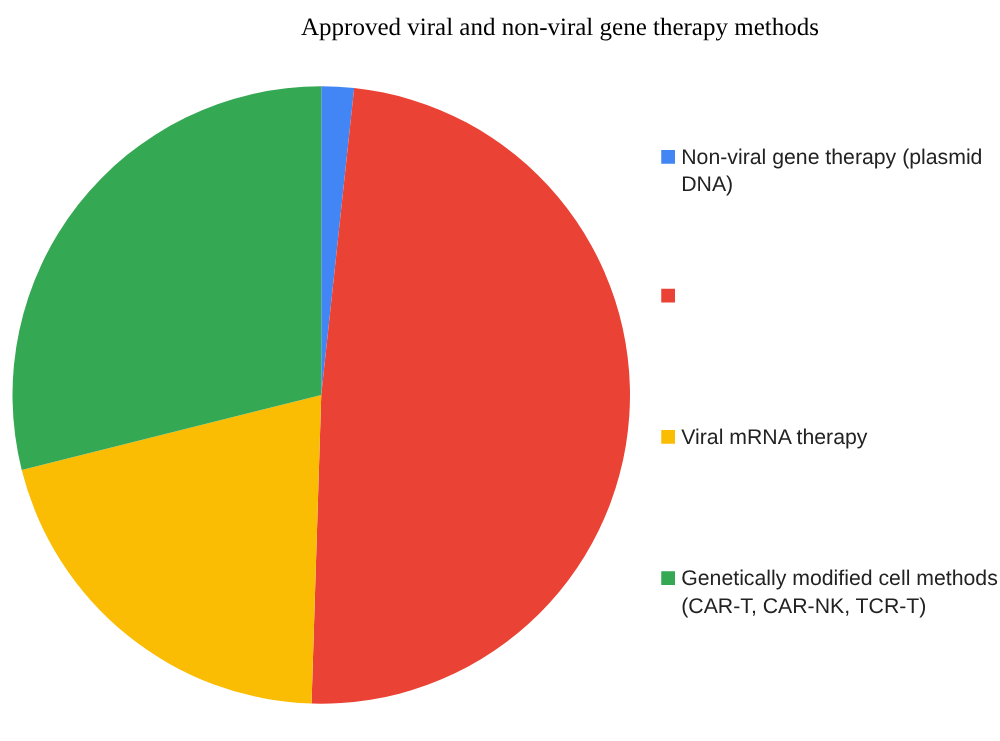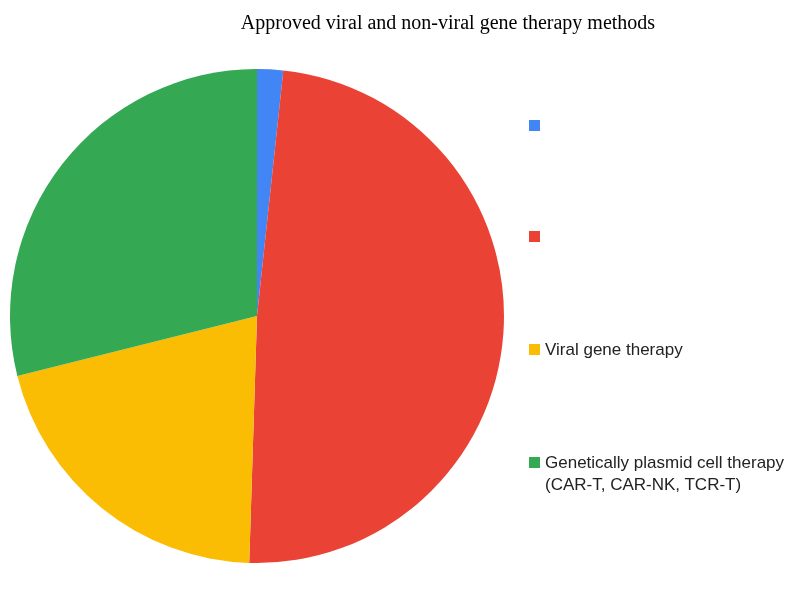--- a/index.html
+++ b/index.html
@@ -74,31 +74,33 @@
       <path d="M 257 316 L 257.00 69.00 A 247 247 0 0 1 283.33 70.41 Z" fill="#4285F4"></path>
       <path d="M 257 316 L 283.33 70.41 A 247 247 0 0 1 249.24 562.88 Z" fill="#EA4335"></path>
       <path d="M 257 316 L 249.24 562.88 A 247 247 0 0 1 17.38 375.92 Z" fill="#FBBC04"></path>
       <path d="M 257 316 L 17.38 375.92 A 247 247 0 0 1 257.00 69.00 Z" fill="#34A853"></path>
     </svg>
 
   <div class="legend">
 
     <div class="legend-item" style="top:115px">
       <span class="legend-marker" style="background: rgb(66, 133, 244);"></span>
+      <span class="legend-label">Non-viral gene therapy (plasmid
+DNA)</span>
     </div>
 
     <div class="legend-item" style="top:226px">
       <span class="legend-marker" style="background: rgb(234, 67, 53);"></span>
     </div>
 
     <div class="legend-item" style="top:339px">
       <span class="legend-marker" style="background: rgb(251, 188, 4);"></span>
-      <span class="legend-label">Viral gene therapy</span>
+      <span class="legend-label">Viral mRNA therapy</span>
     </div>
 
     <div class="legend-item" style="top:452px">
       <span class="legend-marker" style="background: rgb(52, 168, 83);"></span>
-      <span class="legend-label">Genetically plasmid cell therapy
+      <span class="legend-label">Genetically modified cell methods
 (CAR-T, CAR-NK, TCR-T)</span>
     </div>
 
   </div>
 </div>
 
 </body></html>

